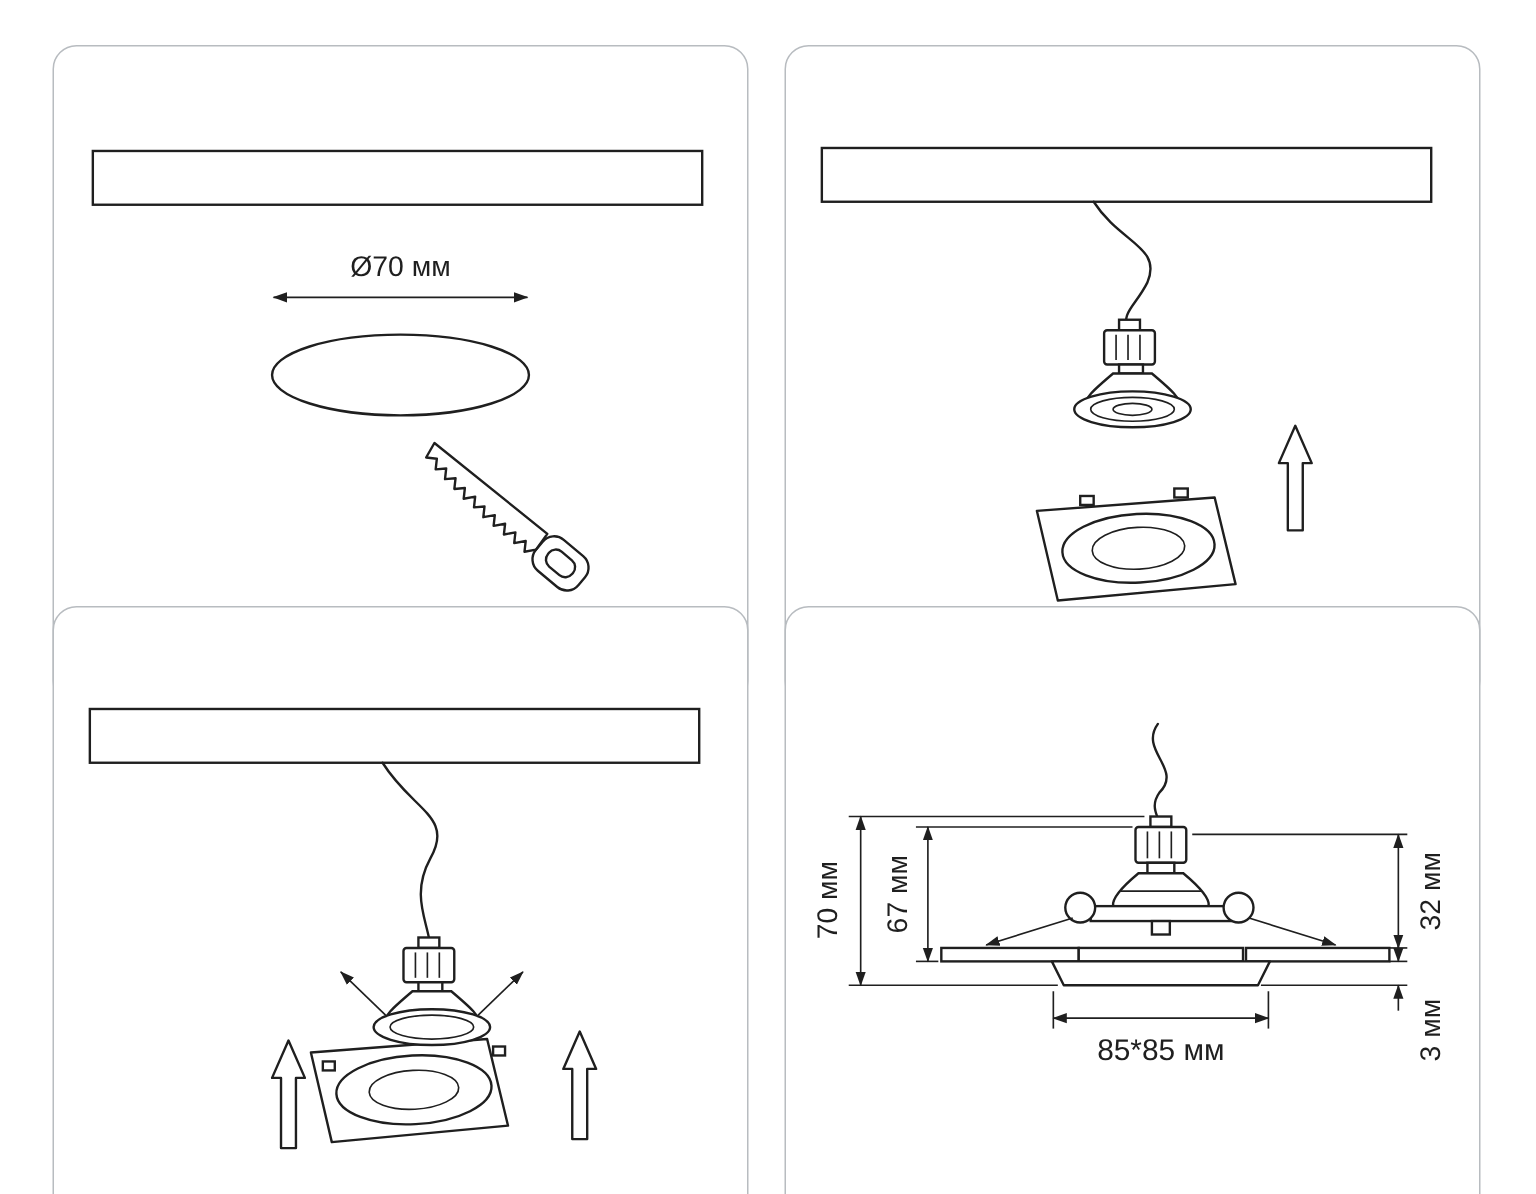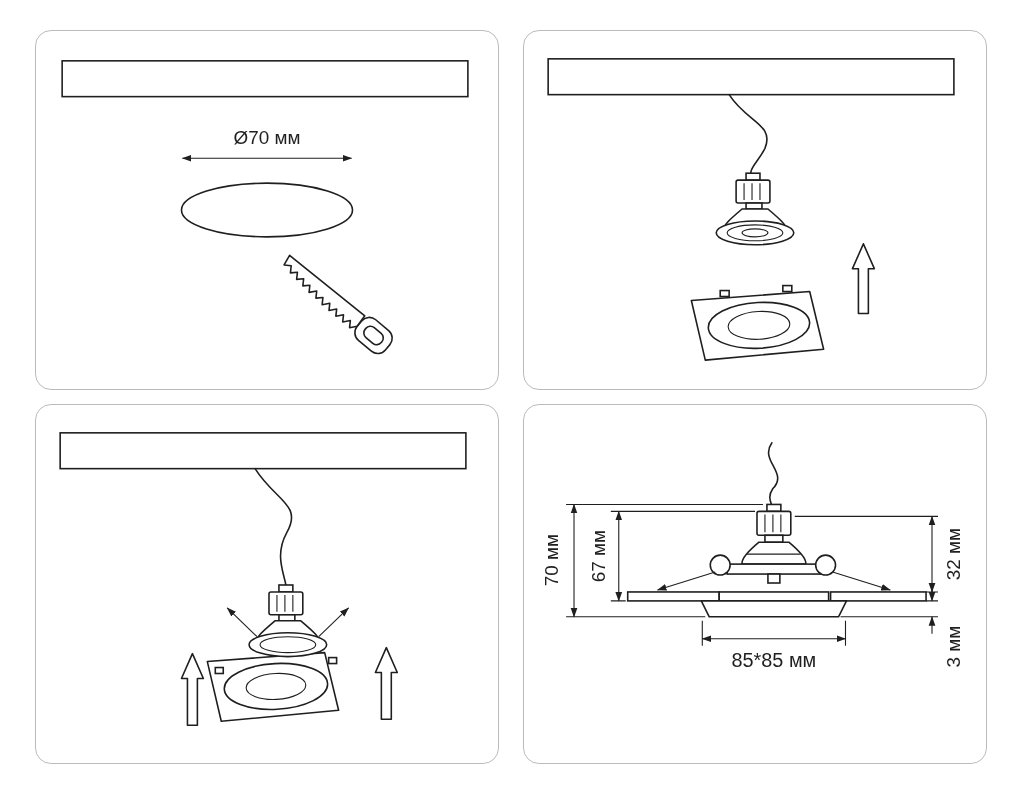--- a/index.html
+++ b/index.html
@@ -1,18 +1,18 @@
 <!DOCTYPE html>
 <html><head>
 <meta charset="utf-8">
 <style>
   html,body{margin:0;padding:0;background:#ffffff;}
   .stage{position:relative;width:1024px;height:796px;background:#ffffff;
          font-family:"Liberation Sans",sans-serif;}
-  .panel{position:absolute;width:464px;height:360px;background:#ffffff;
+  .panel{position:absolute;width:464px;height:440px;background:#ffffff;
          border:1.5px solid #b8bcc0;border-radius:16px;box-sizing:border-box;overflow:hidden;}
   #p1{left:35px;top:30px;} #p2{left:523px;top:30px;}
   #p3{left:35px;top:404px;} #p4{left:523px;top:404px;}
   .panel svg{display:block;width:100%;height:100%;}
   .ln{stroke:#1f1f1f;fill:none;stroke-width:1.6;}
   .thin{stroke:#1f1f1f;fill:none;stroke-width:1.1;}
   .wfill{fill:#ffffff;stroke:#1f1f1f;stroke-width:1.6;}
   .dimtxt{font-family:"Liberation Sans",sans-serif;font-size:19px;fill:#1f1f1f;}
   .dimtxt-lg{font-family:"Liberation Sans",sans-serif;font-size:20px;fill:#1f1f1f;}
 </style>

